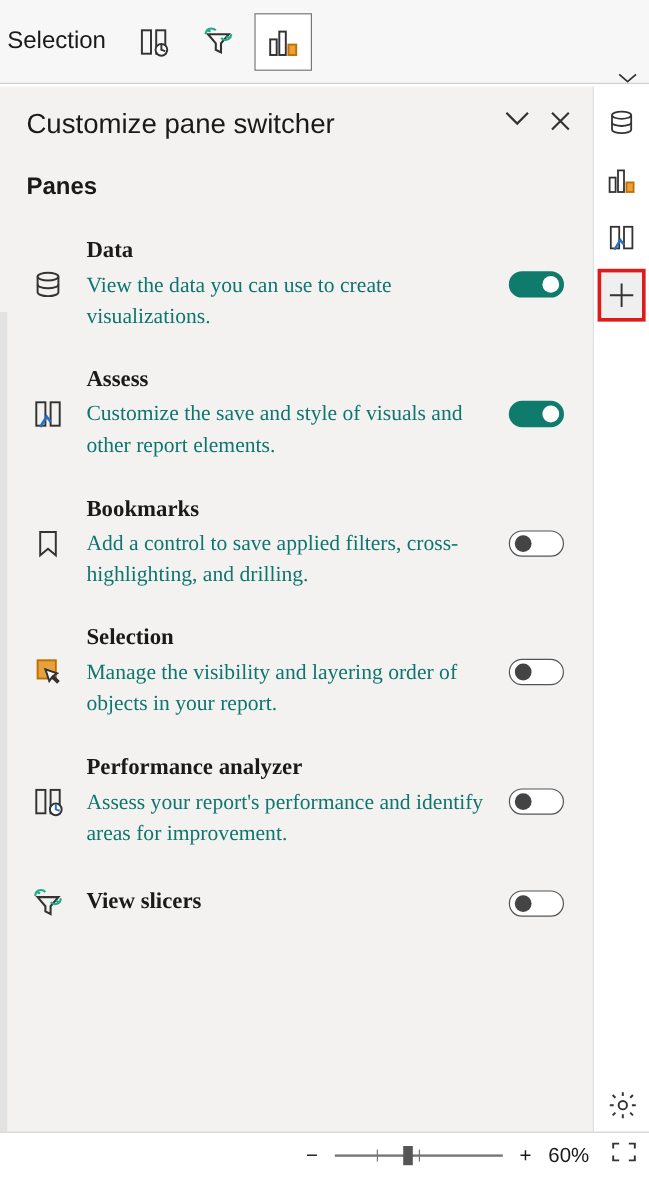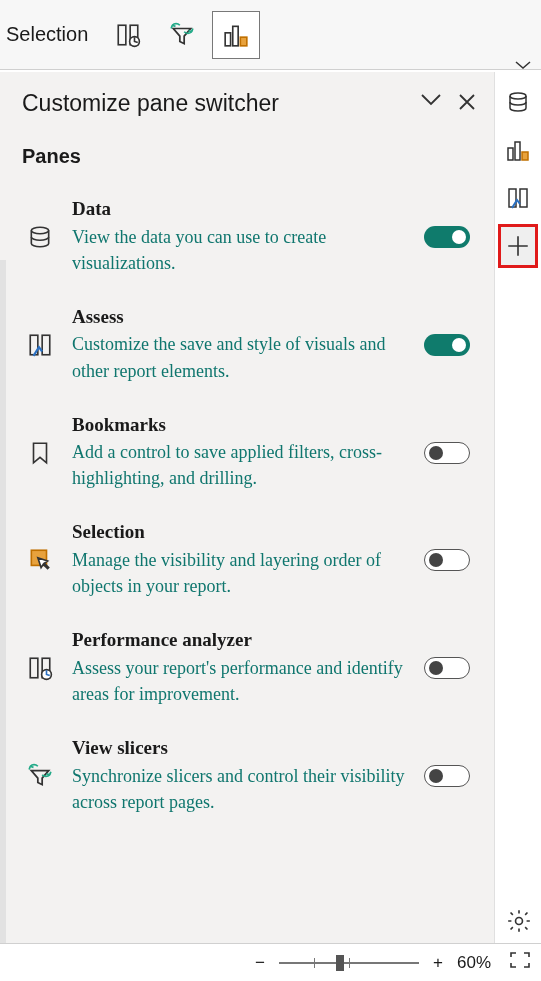--- a/index.html
+++ b/index.html
@@ -308,21 +308,20 @@
         <div class="pane-item">
           <div class="pane-icon">
             <svg viewBox="0 0 24 24" fill="none" stroke="#333" stroke-width="1.6" width="26" height="26">
               <path d="M4 7h16l-6 7v6l-4-2v-4z"></path>
               <path d="M3 3a5 5 0 0 1 7 0M21 11a5 5 0 0 1-7 0" stroke="#2a8"></path>
               <path d="M3 3l-1 3m1-3l3 1M21 11l1-3m-1 3l-3-1" stroke="#2a8"></path>
             </svg>
           </div>
           <div class="pane-text">
             <div class="pane-name">View slicers</div>
-            <div class="pane-desc">Synchronize slicers and control their visibility across report pages.</div>
           </div>
           <div class="toggle">
             <div class="sw off">
               <div class="knob"></div>
             </div>
           </div>
         </div>
       </div>
   </div>
 

